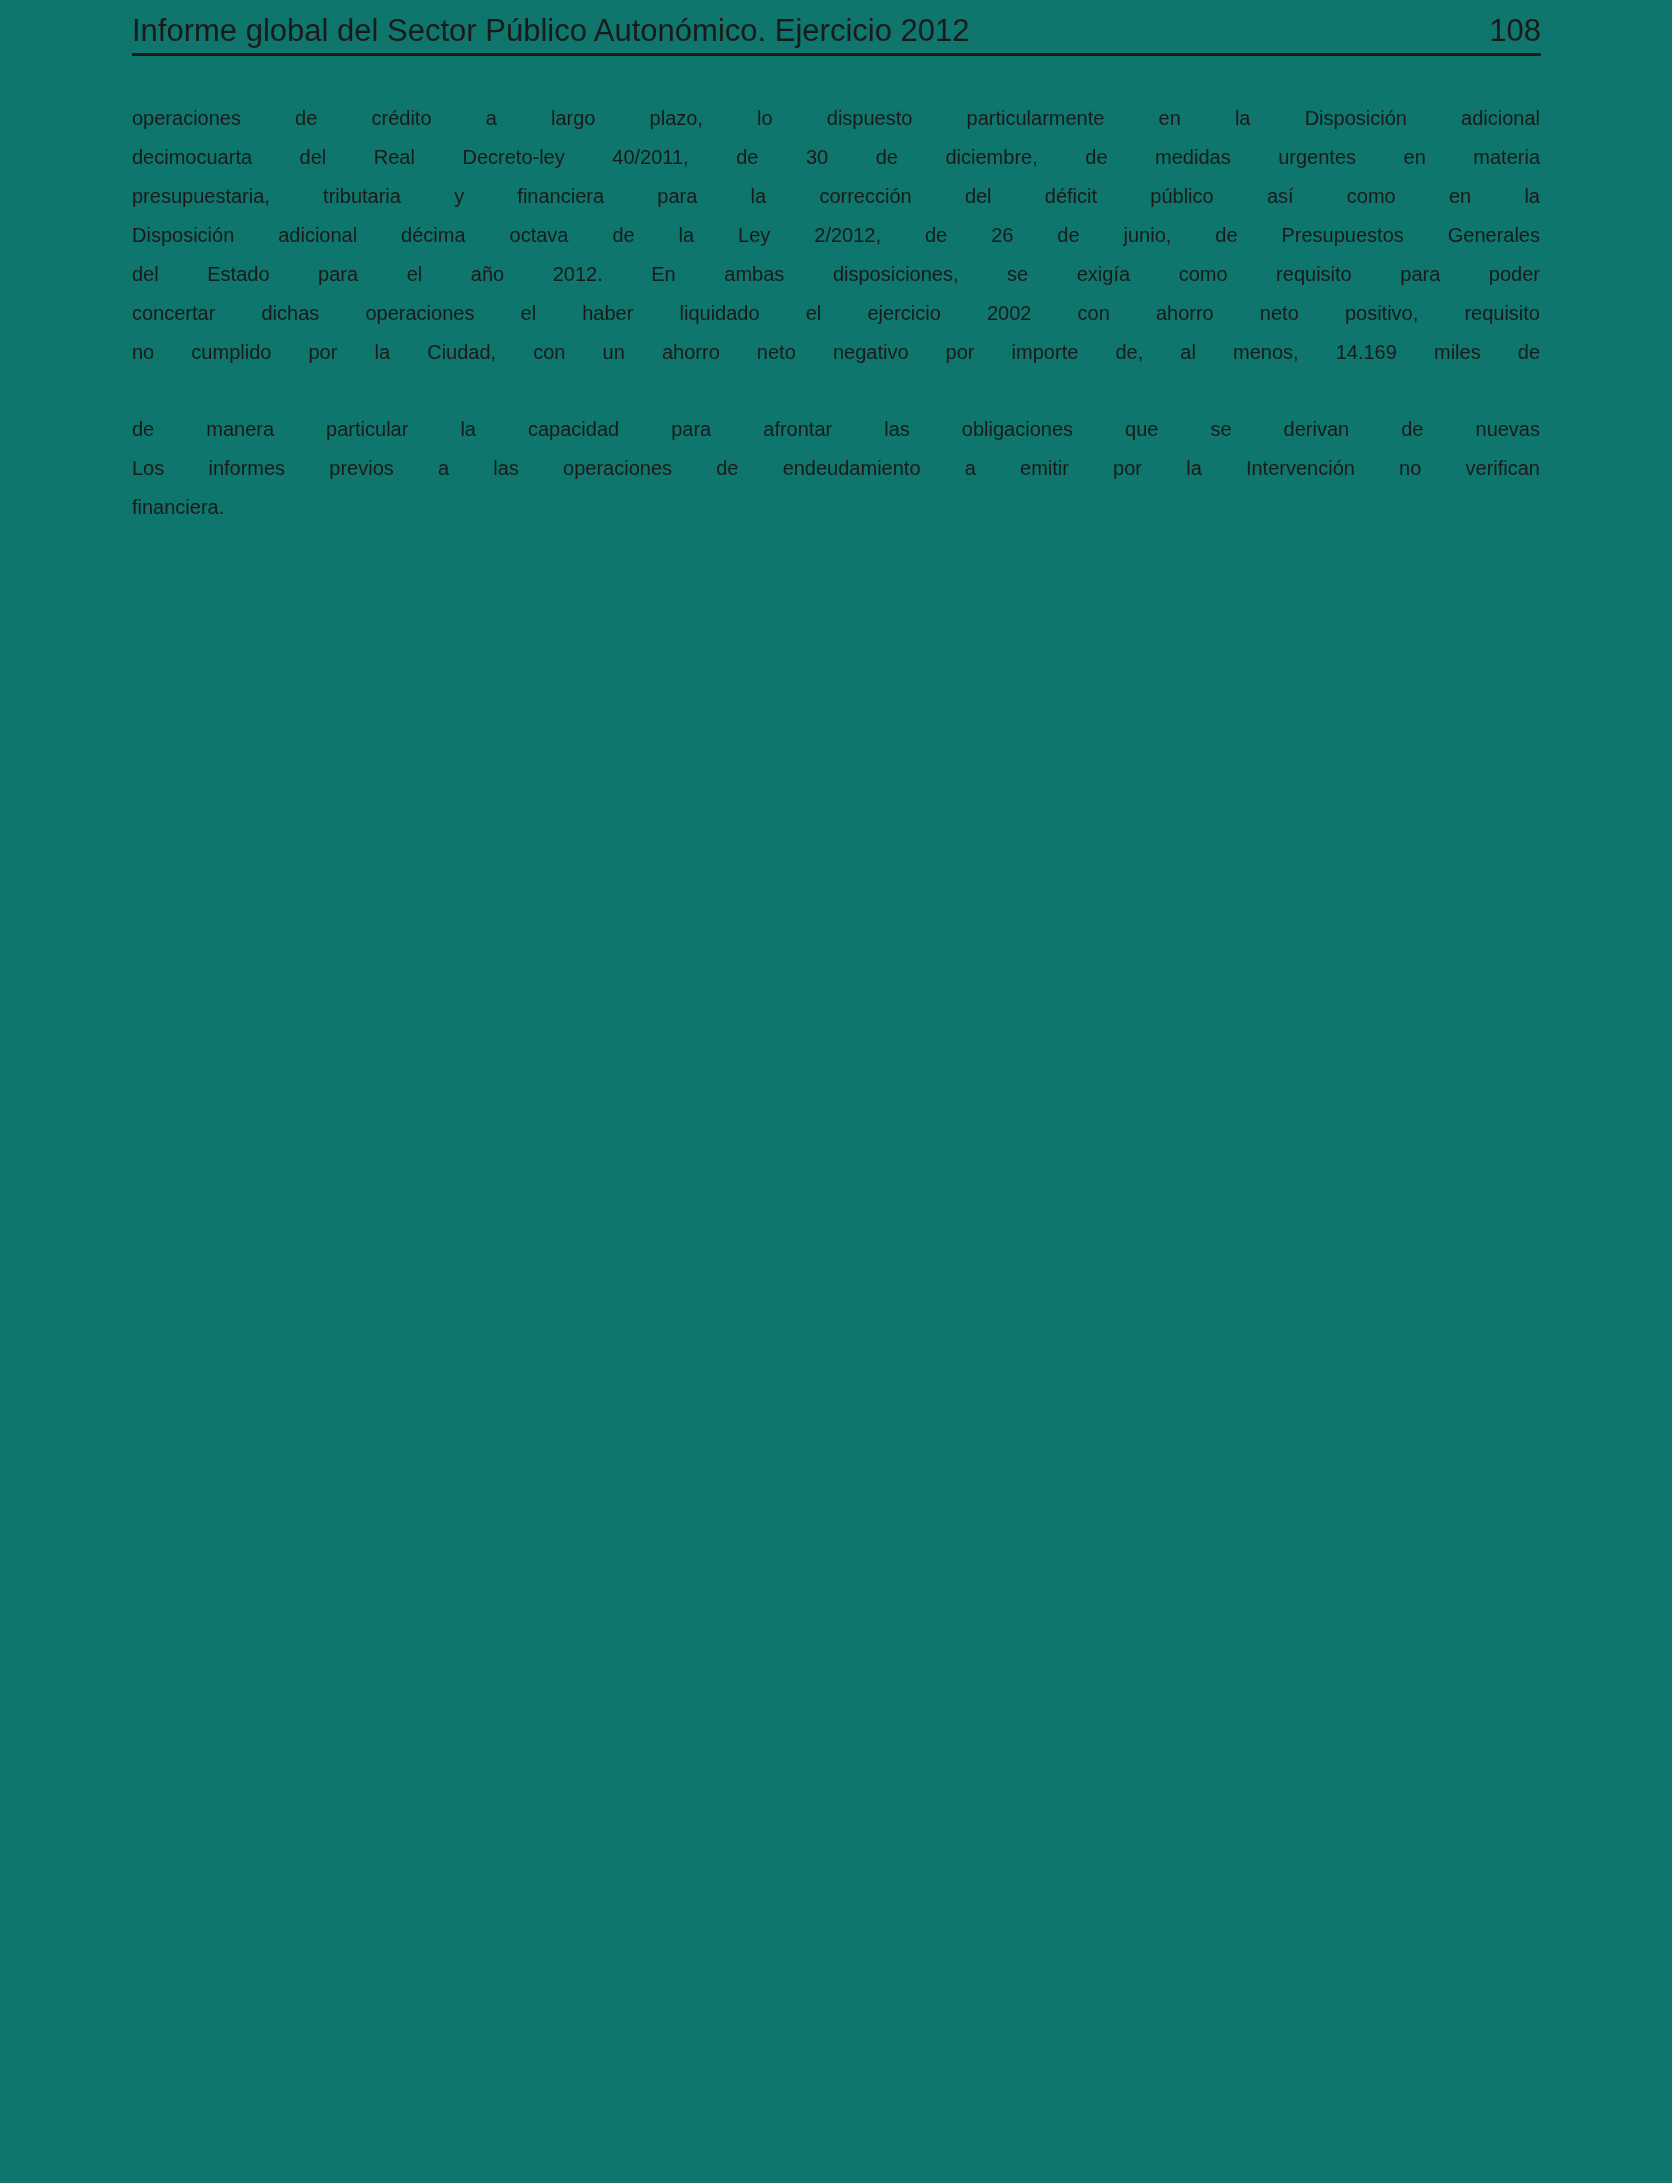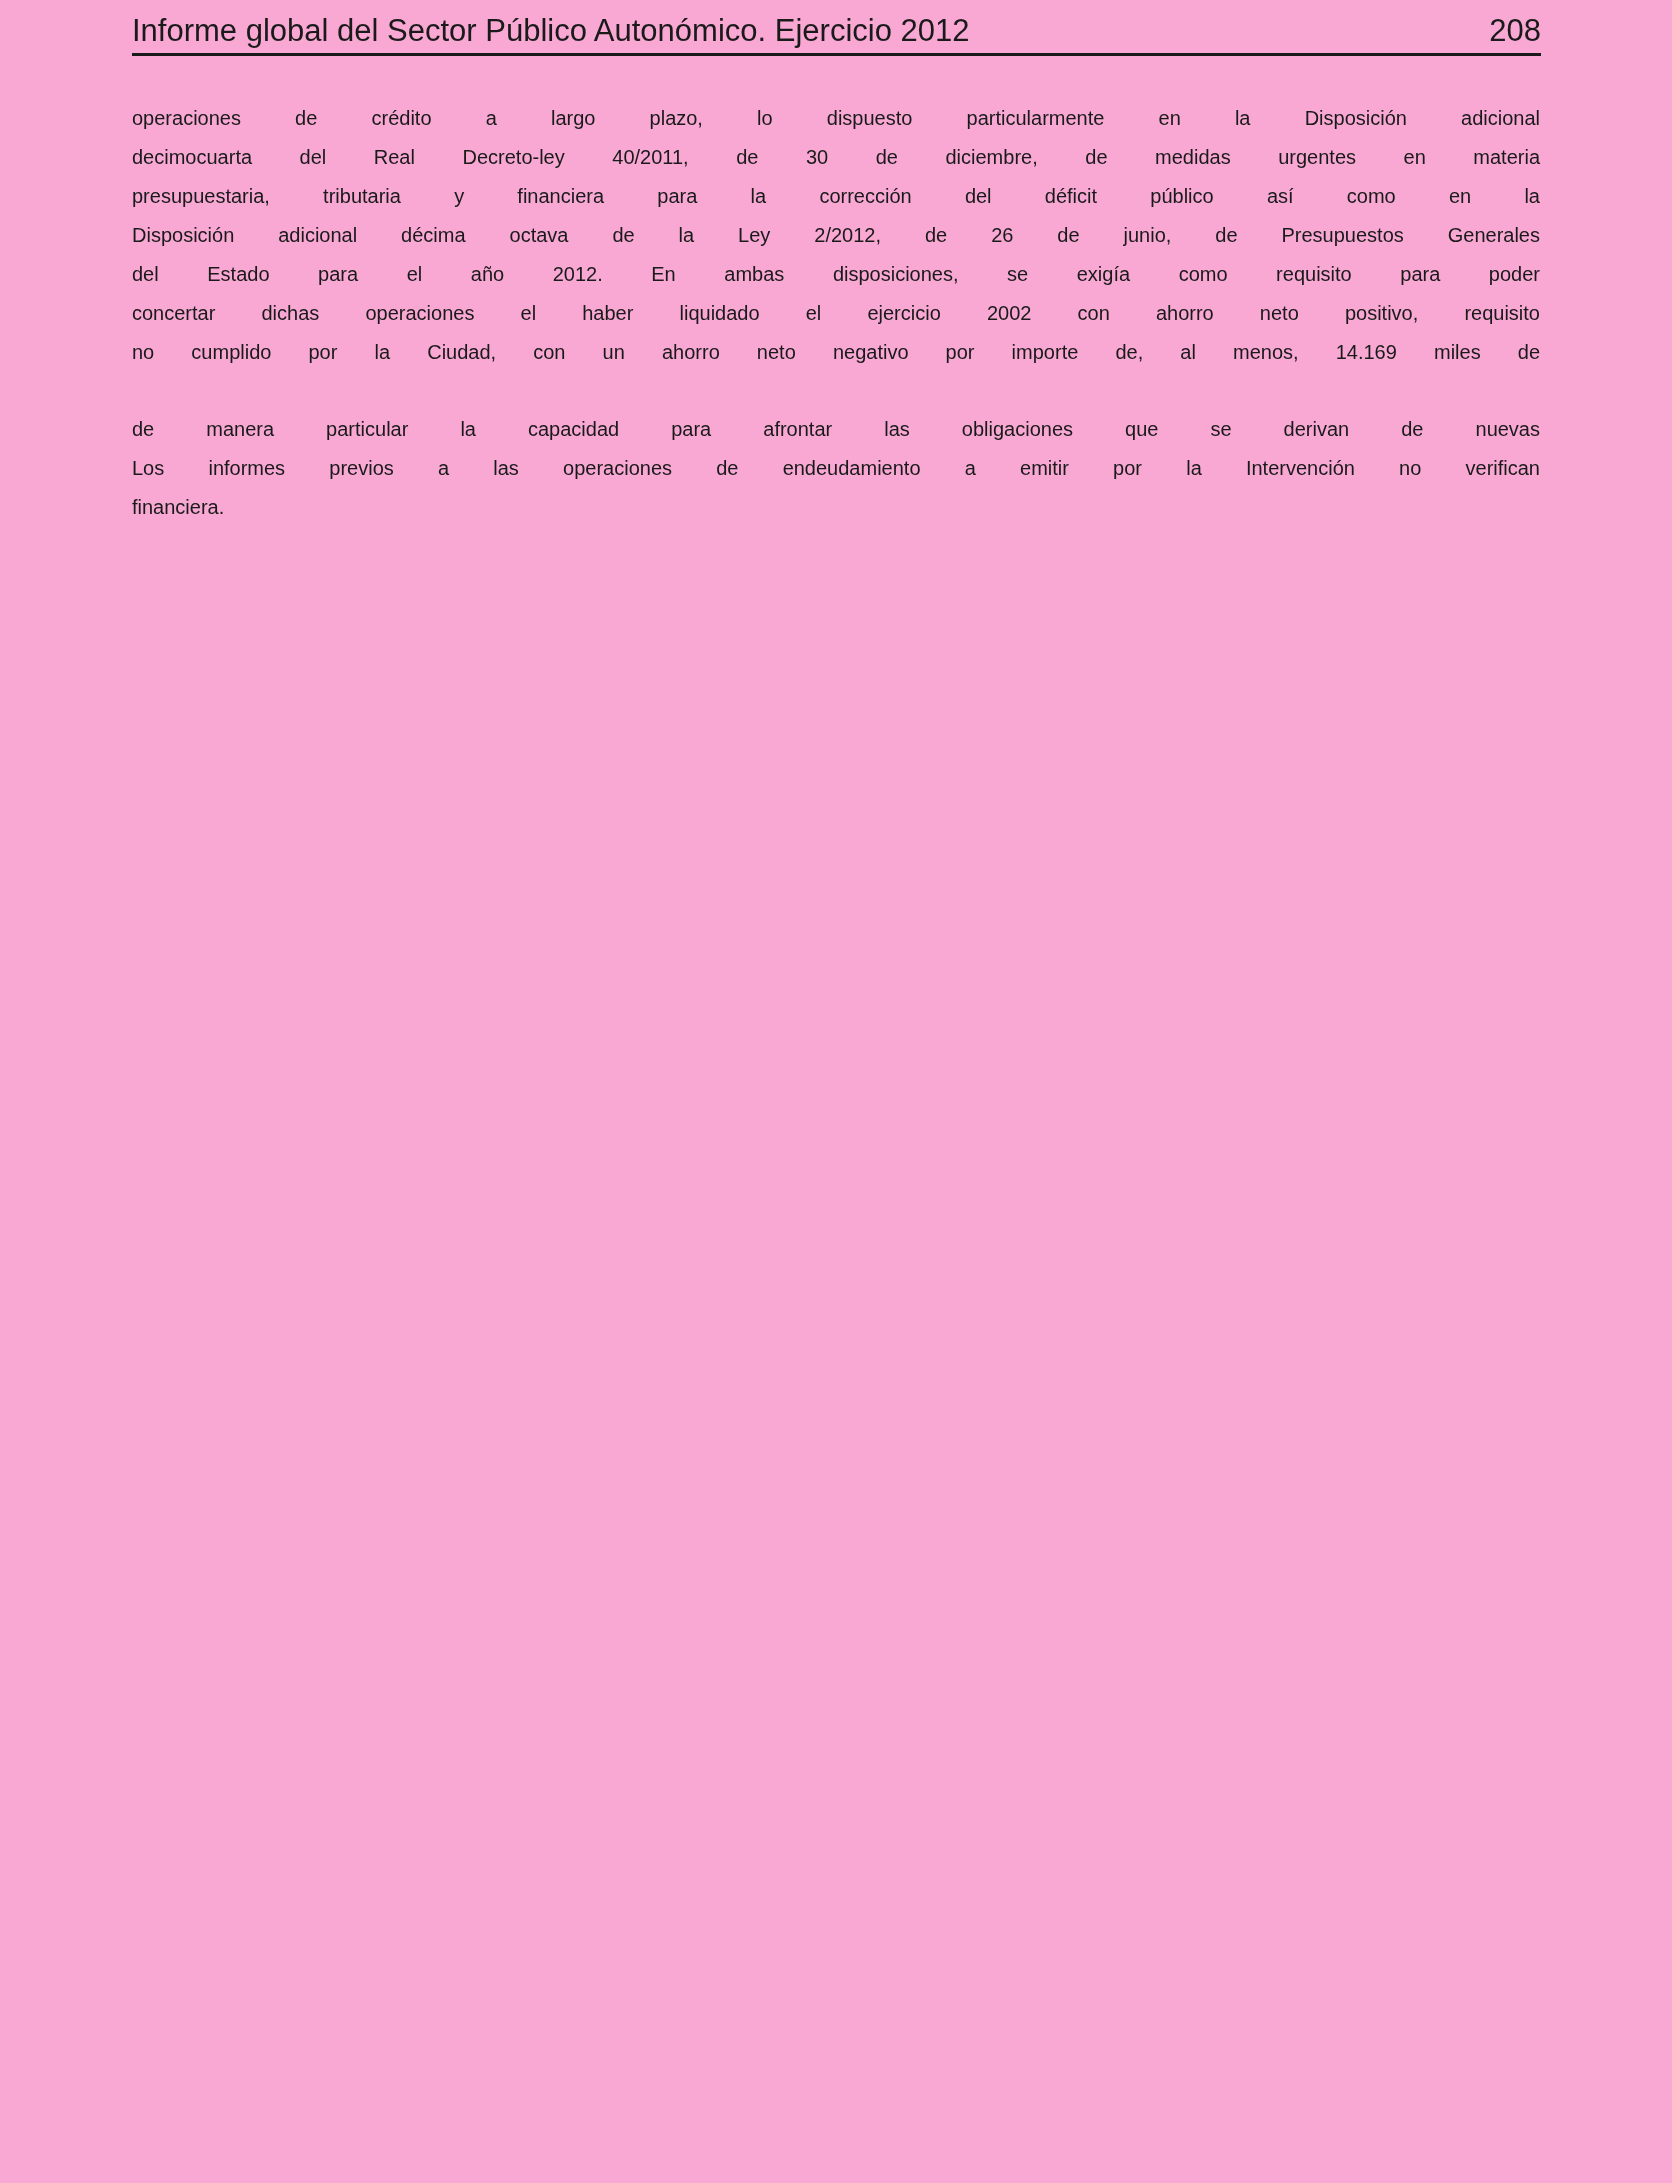--- a/index.html
+++ b/index.html
@@ -4,21 +4,21 @@
 <style>
   html, body {
     margin: 0;
     padding: 0;
     background: #ffffff;
   }
   .page {
     position: relative;
     width: 1672px;
     height: 2183px;
-    background: #f9a8d4;
+    background: #0f766e;
     font-family: "Liberation Sans", sans-serif;
     color: #1a1a1a;
     overflow: hidden;
   }
   .page-header {
     position: absolute;
     left: 132px;
     width: 1409px;
     top: 12.6px;
     display: flex;
@@ -55,21 +55,21 @@
     text-align-last: left;
   }
 </style>
 </head>
 <body>
 
 <div class="page">
 
   <header class="page-header">
     <span class="header-title">Informe global del Sector Público Autonómico. Ejercicio 2012</span>
-    <span class="header-page-number">208</span>
+    <span class="header-page-number">108</span>
   </header>
 
   <div class="header-rule"></div>
 
   <main class="page-body">
     <div class="paragraph">
         <div class="line">operaciones de crédito a largo plazo, lo dispuesto particularmente en la Disposición adicional</div>
         <div class="line">decimocuarta del Real Decreto-ley 40/2011, de 30 de diciembre, de medidas urgentes en materia</div>
         <div class="line">presupuestaria, tributaria y financiera para la corrección del déficit público así como en la</div>
         <div class="line">Disposición adicional décima octava de la Ley 2/2012, de 26 de junio, de Presupuestos Generales</div>

